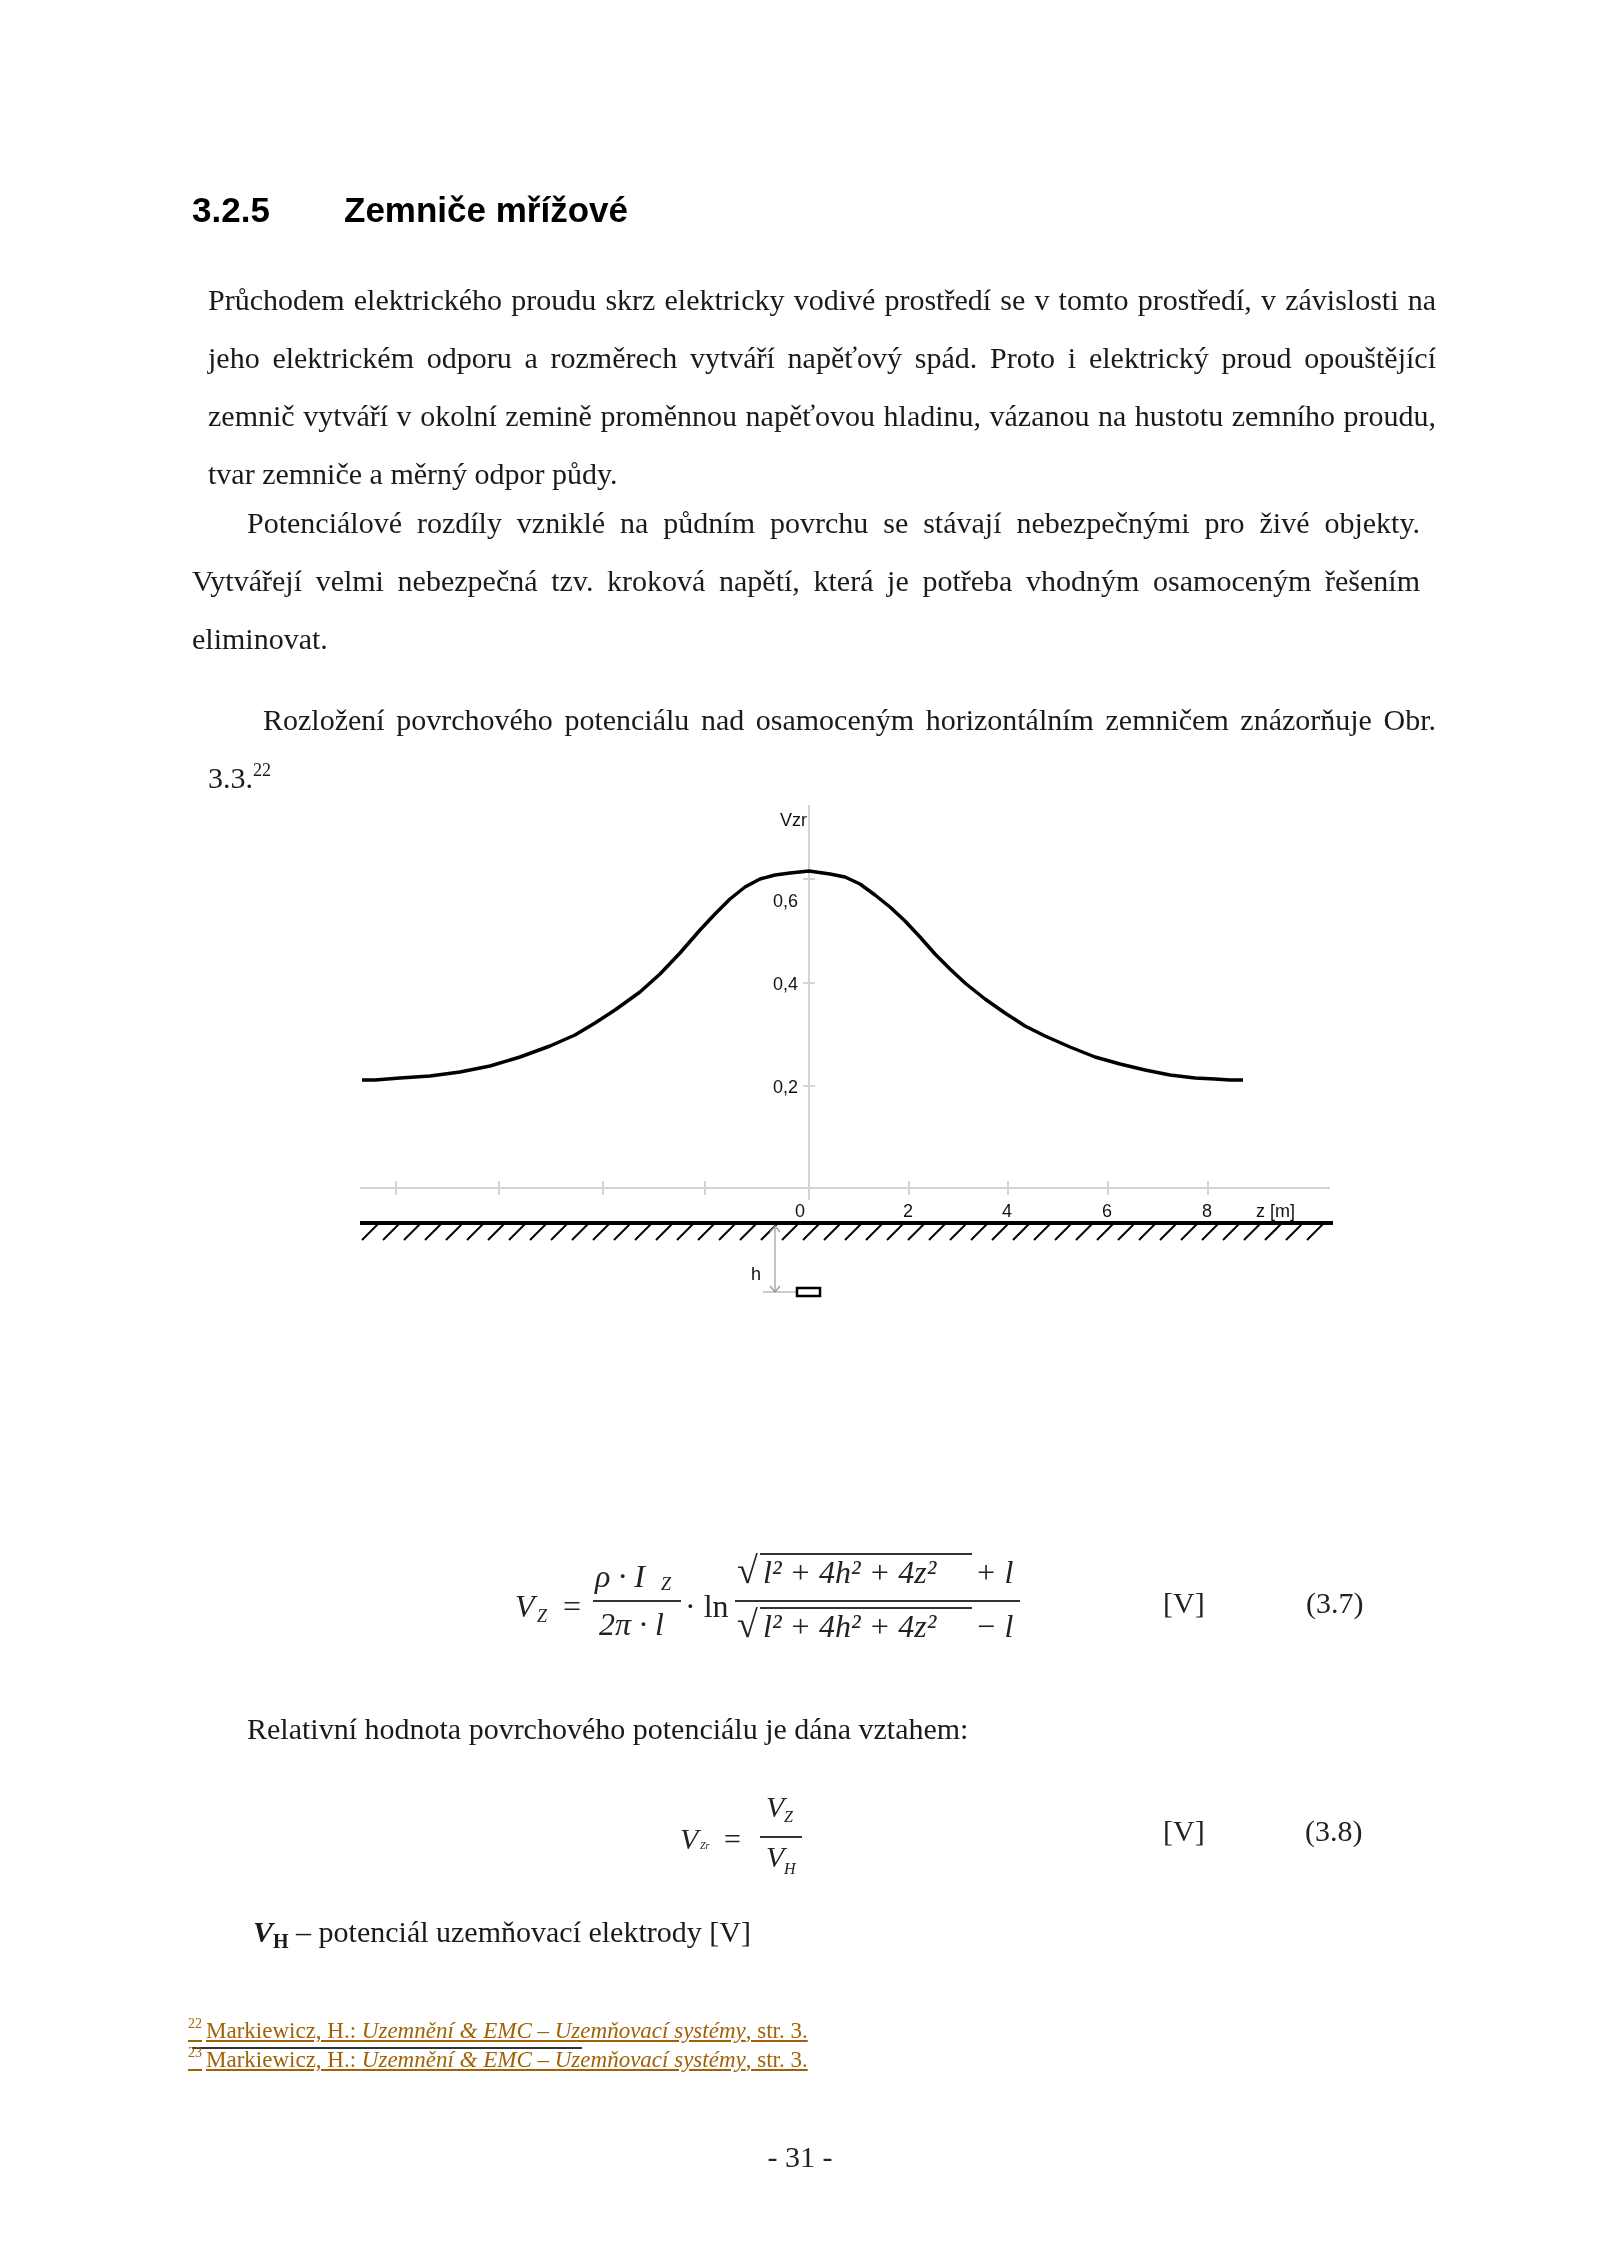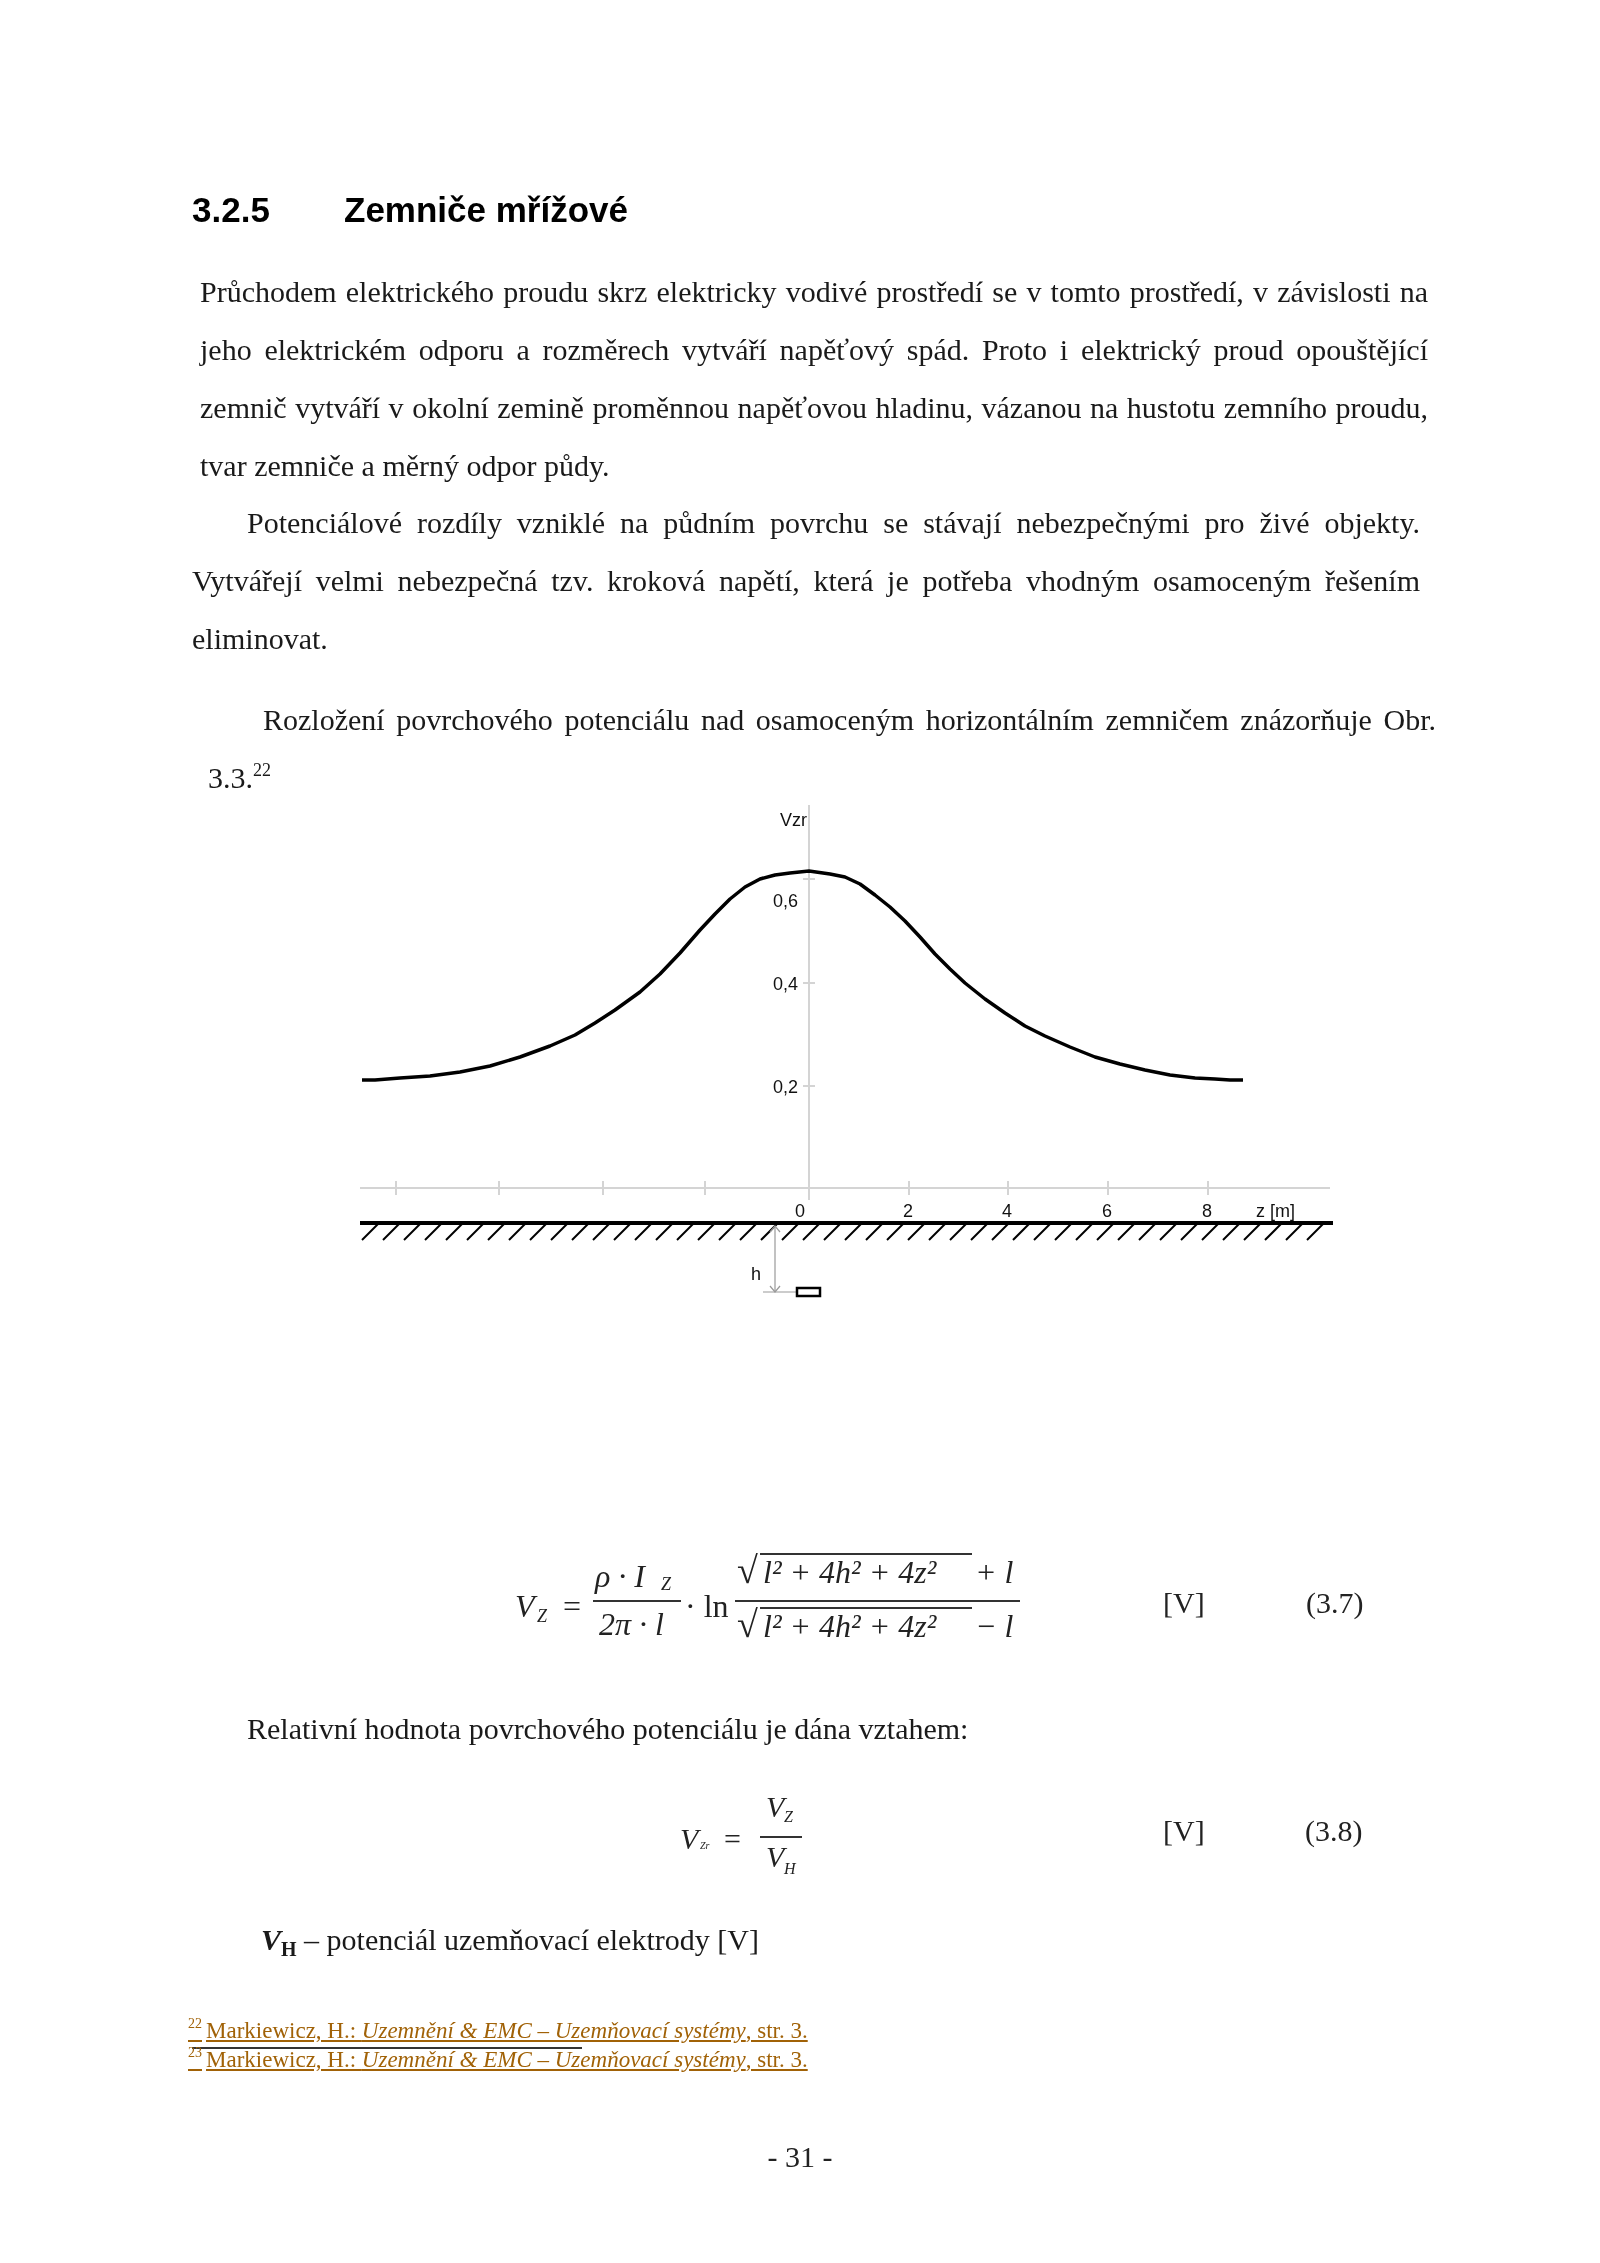--- a/index.html
+++ b/index.html
@@ -47,21 +47,21 @@
 </style>
 </head>
 <body>
 
 <div class="page">
 
   <div class="heading">
     <span class="num">3.2.5</span><span>Zemniče mřížové</span>
   </div>
 
-  <p class="para" style="top:255px; margin:8px;">Průchodem elektrického proudu skrz elektricky vodivé prostředí se v tomto prostředí, v závislosti na jeho elektrickém odporu a rozměrech vytváří napěťový spád. Proto i elektrický proud opouštějící zemnič vytváří v okolní zemině proměnnou napěťovou hladinu, vázanou na hustotu zemního proudu, tvar zemniče a měrný odpor půdy.</p>
+  <p class="para" style="top:255px; margin:16px;">Průchodem elektrického proudu skrz elektricky vodivé prostředí se v tomto prostředí, v závislosti na jeho elektrickém odporu a rozměrech vytváří napěťový spád. Proto i elektrický proud opouštějící zemnič vytváří v okolní zemině proměnnou napěťovou hladinu, vázanou na hustotu zemního proudu, tvar zemniče a měrný odpor půdy.</p>
 
   <p class="para indent" style="top:494px; margin:0;">Potenciálové rozdíly vzniklé na půdním povrchu se stávají nebezpečnými pro živé objekty. Vytvářejí velmi nebezpečná tzv. kroková napětí, která je potřeba vhodným osamoceným řešením eliminovat.</p>
 
   <p class="para indent" style="top:675px; margin:16px;"><span>Rozložení povrchového potenciálu nad osamoceným horizontálním zemničem znázorňuje Obr. 3.3.</span><sup>22</sup></p>
 
   <svg class="chart" viewBox="340 790 1020 520" width="1020" height="520">
 
     <line x1="809" y1="805" x2="809" y2="1200" stroke="#d4d4d4" stroke-width="2"></line>
 
     <line x1="360" y1="1188" x2="1330" y2="1188" stroke="#d4d4d4" stroke-width="2"></line>
@@ -187,21 +187,21 @@
     <span style="position:absolute; left:44px; top:32px;">=</span>
     <span class="i" style="position:absolute; left:86px; top:0px;">V</span>
     <span class="i" style="position:absolute; left:104px; top:18px; font-size:16px;">Z</span>
     <div style="position:absolute; left:80px; top:46px; width:42px; border-top:2px solid #333;"></div>
     <span class="i" style="position:absolute; left:86px; top:50px;">V</span>
     <span class="i" style="position:absolute; left:104px; top:70px; font-size:16px;">H</span>
   </div>
   <span class="unit" style="left:1163px; top:1814px;">[V]</span>
   <span class="eqnum" style="left:1305px; top:1814px;">(3.8)</span>
 
-  <p class="para" style="top:1895px; left:245px; width:1100px; margin:16px; text-align:left;"><span class="bi">V</span><span class="sub">H</span><span> – potenciál uzemňovací elektrody [V]</span></p>
+  <p class="para" style="top:1895px; left:245px; width:1100px; margin:8px; text-align:left;"><span class="bi">V</span><span class="sub">H</span><span> – potenciál uzemňovací elektrody [V]</span></p>
 
   <div class="footrule"></div>
 
   <div class="footnote" style="top:2018px;"><sup>22</sup><span>Markiewicz, H.: </span><i>Uzemnění &amp; EMC – Uzemňovací systémy</i><span>, str. 3.</span></div>
   <div class="footnote" style="top:2047px;"><sup>23</sup><span>Markiewicz, H.: </span><i>Uzemnění &amp; EMC – Uzemňovací systémy</i><span>, str. 3.</span></div>
 
   <div class="pagenum">- 31 -</div>
 </div>
 
 </body></html>

